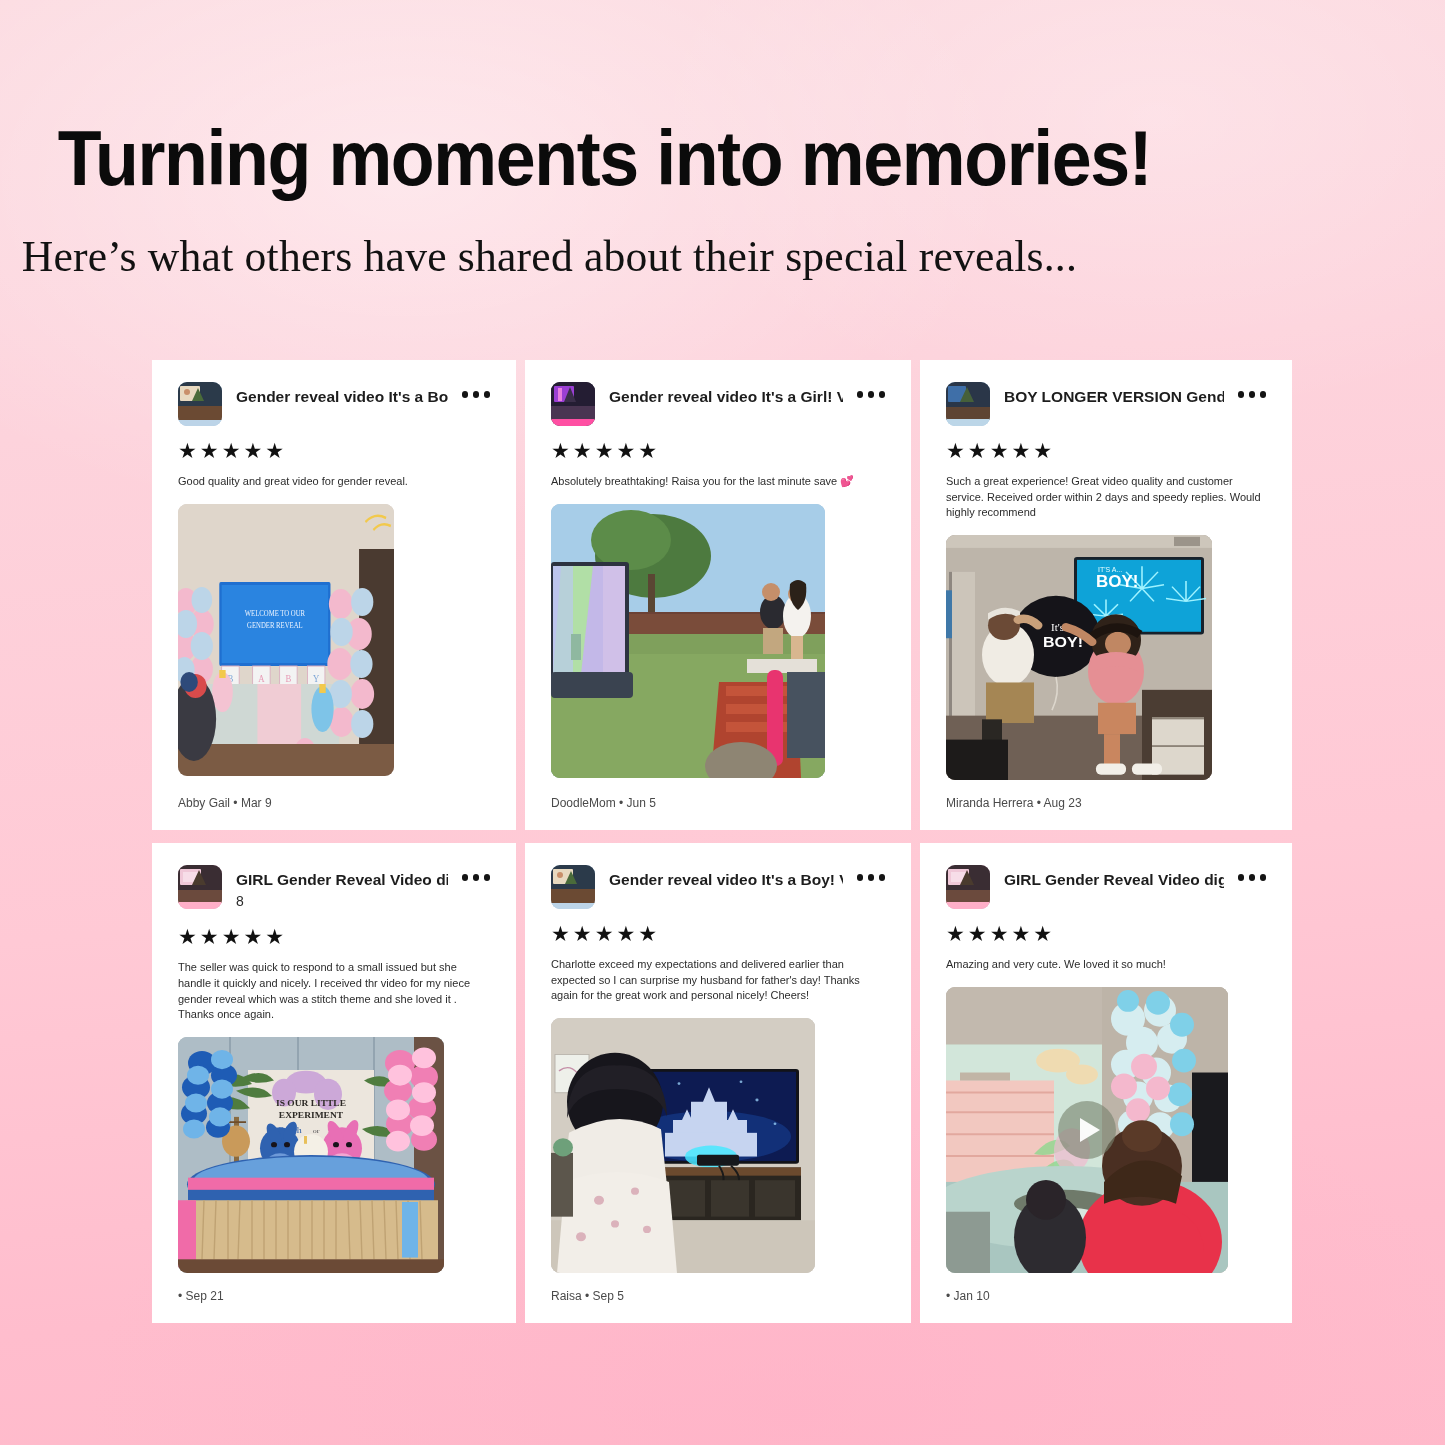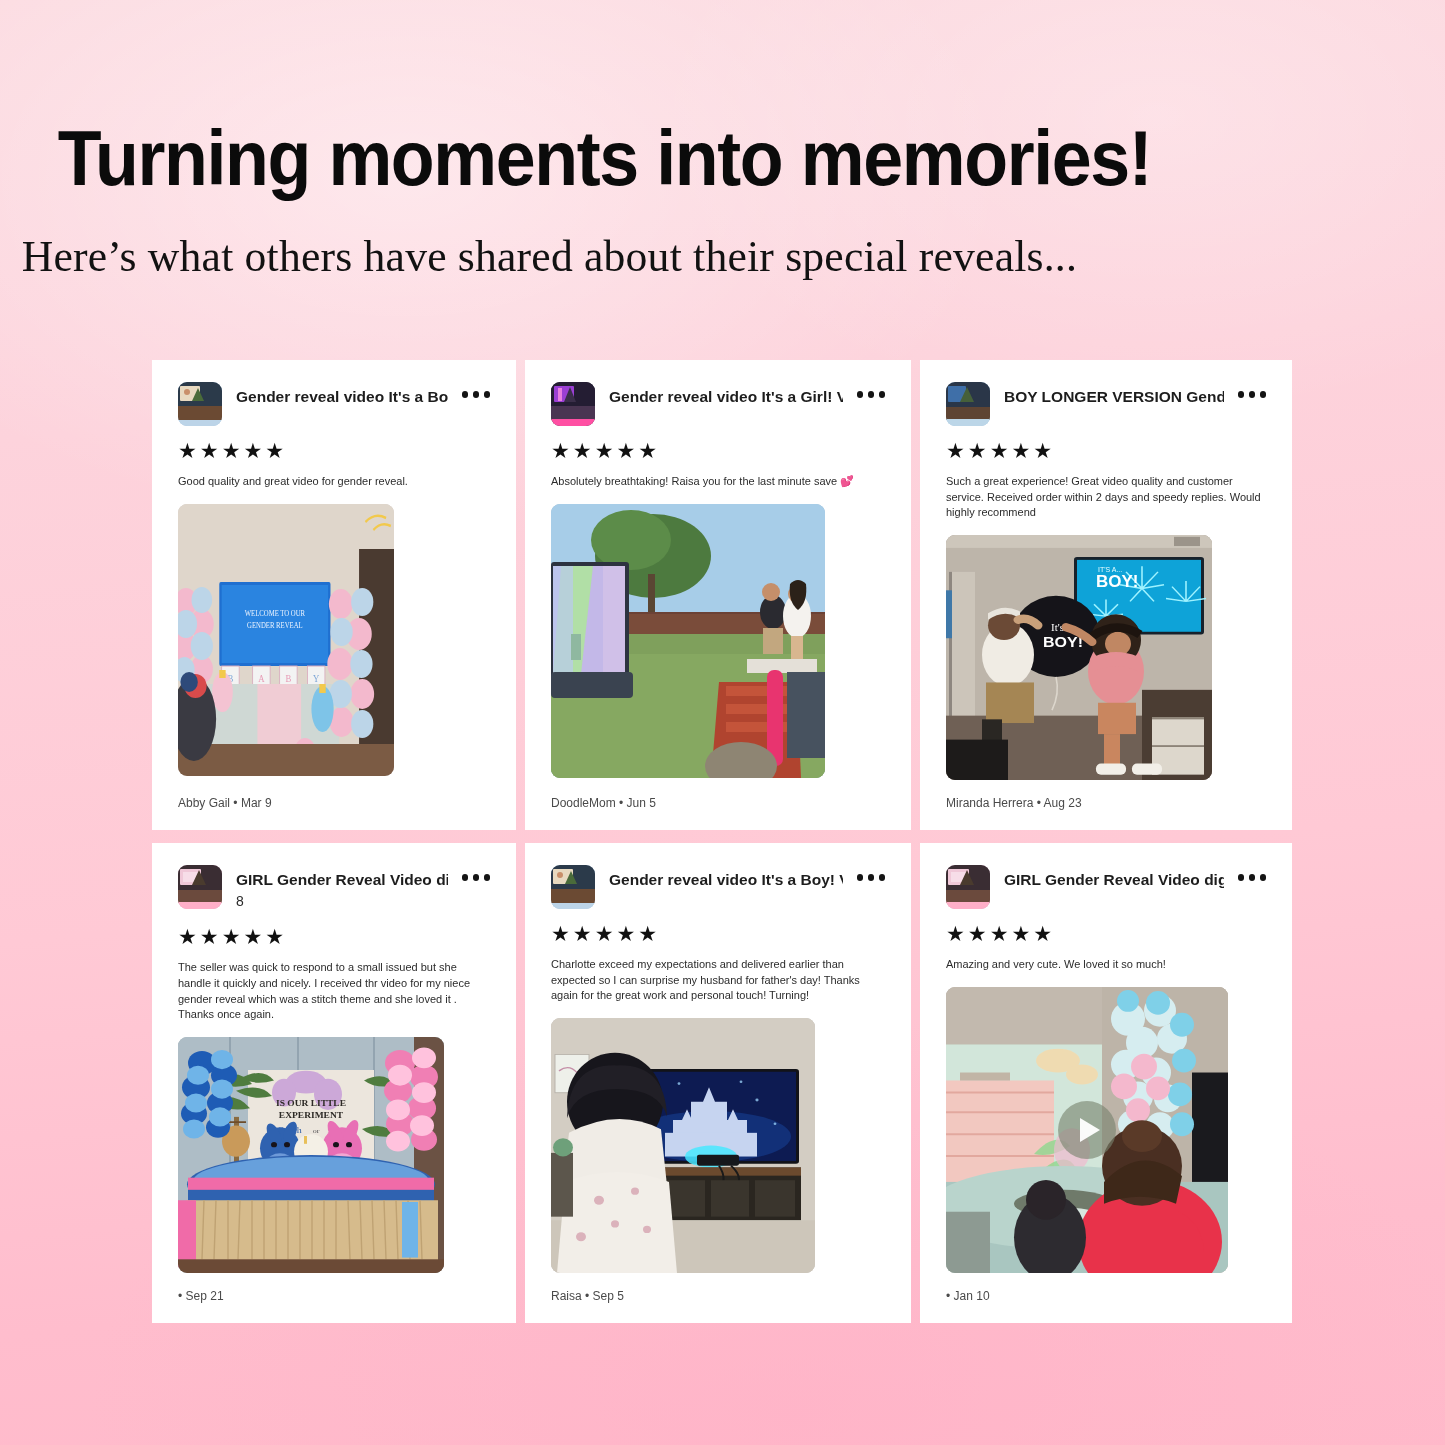--- a/index.html
+++ b/index.html
@@ -504,21 +504,21 @@
       <div class="title-wrap">
         <div class="item-title">Gender reveal video It's a Boy! Vide...</div>
       </div>
       <div class="dots">
           <i></i>
           <i></i>
           <i></i>
         </div>
     </div>
     <div class="stars">★★★★★</div>
-    <div class="review">Charlotte exceed my expectations and delivered earlier than expected so I can surprise my husband for father's day! Thanks again for the great work and personal touch! Turning!</div>
+    <div class="review">Charlotte exceed my expectations and delivered earlier than expected so I can surprise my husband for father's day! Thanks again for the great work and personal nicely! Cheers!</div>
     <div class="media m-sq-e">
       <svg viewBox="0 0 264 280" preserveAspectRatio="none">
         <rect width="264" height="280" fill="#cfc9c0"></rect>
         <rect x="0" y="0" width="264" height="230" fill="#d3cdc3"></rect>
         <rect x="4" y="40" width="34" height="42" fill="#eef0ea" stroke="#b9b4ac"></rect>
         <path d="M8 58 q10 -8 18 2 q6 -6 10 2" stroke="#c58fa8" stroke-width="1.5" fill="none"></path>
         <rect x="72" y="56" width="176" height="104" rx="3" fill="#121318"></rect>
         <rect x="75" y="59" width="170" height="98" fill="#0d1b52"></rect>
         <ellipse cx="160" cy="130" rx="80" ry="28" fill="#123078"></ellipse>
         <g fill="#c6d4f0">

